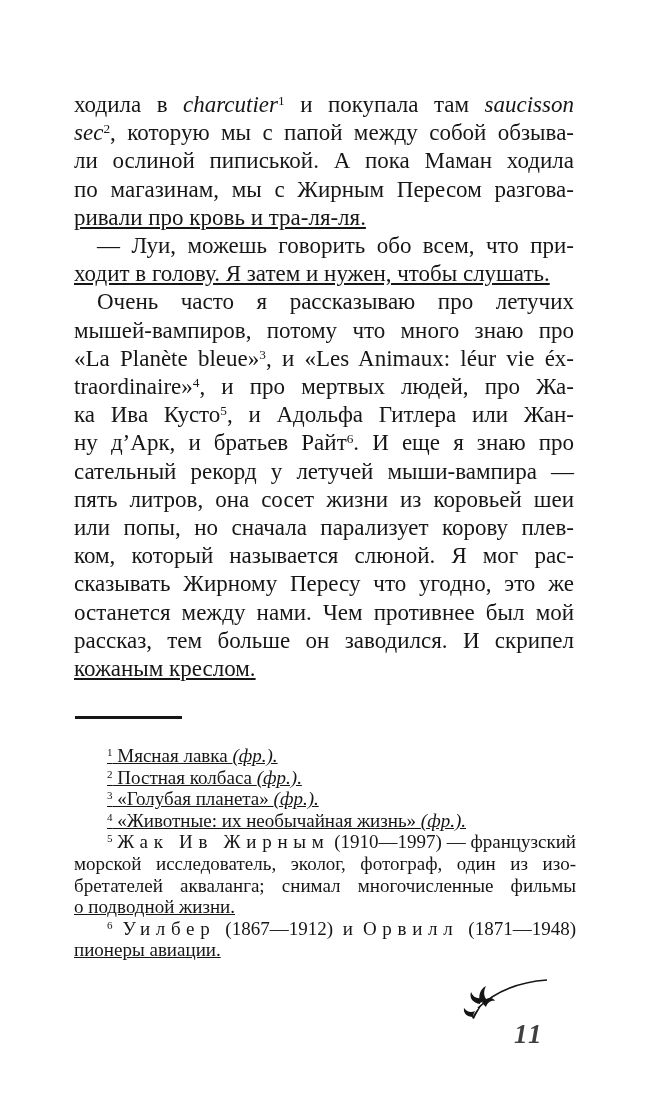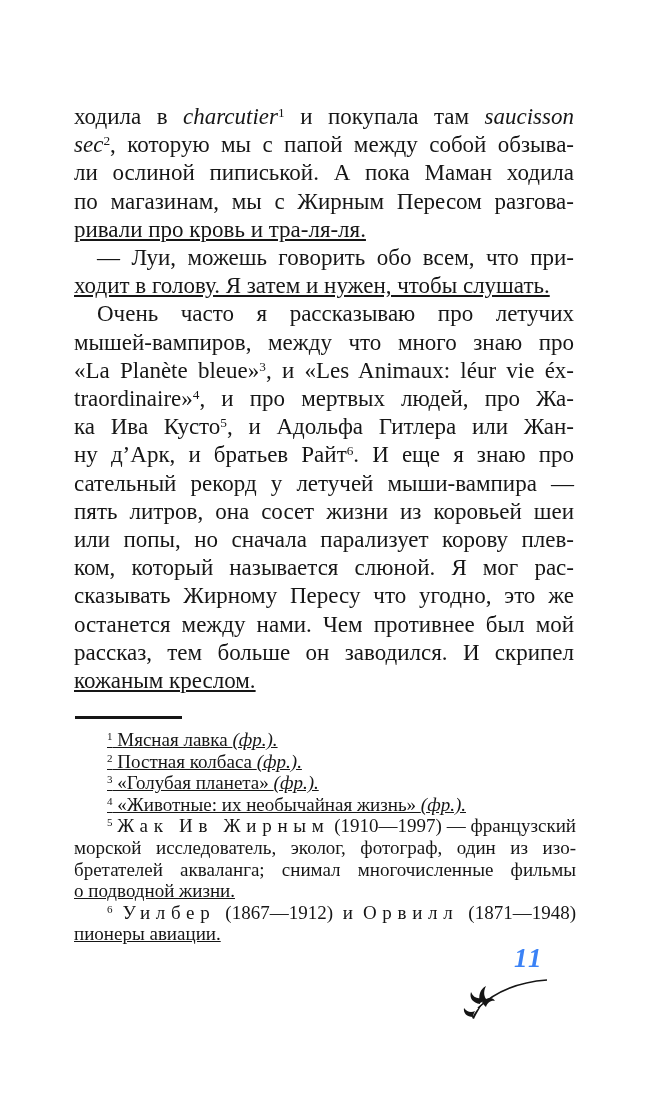--- a/index.html
+++ b/index.html
@@ -11,21 +11,21 @@
     -webkit-font-smoothing: antialiased;
   }
   .page {
     position: relative;
     width: 650px; height: 1104px;
     background: #ffffff;
     overflow: hidden;
   }
   .main-text {
     position: absolute;
-    left: 74px; top: 103px; width: 500px;
+    left: 74px; top: 91px; width: 500px;
     font-size: 23px;
     line-height: 28.2px;
   }
   .para { margin: 0; }
   .tline { min-height: 28.2px; }
   .jline { text-align: justify; text-align-last: justify; }
   .lastline { text-align: left; text-align-last: left; text-decoration: underline; }
   .main-text .indent { text-indent: 23px; }
   .it { font-style: italic; }
   .sup {
@@ -42,35 +42,35 @@
     background: #161616;
   }
   .footnotes {
     position: absolute;
     left: 74px; top: 729px; width: 502px;
     font-size: 19px;
     line-height: 21.6px;
   }
   .footnotes .tline { min-height: 21.6px; }
   .fn-item { }
-  .fn-item:first-child { margin-top: 0; }
+  .fn-item:first-child { margin-top: 16px; }
   .footnotes .indent { text-indent: 33px; }
   .footer-flourish {
     position: absolute;
     left: 452px; top: 972px;
     width: 98px; height: 50px;
   }
   .pagenum {
     position: absolute;
-    left: 514px; top: 943px;
+    left: 514px; top: 1019px;
     font-size: 27px;
     font-weight: bold;
     font-style: italic;
     letter-spacing: 2px;
-    color: #3b82f6;
+    color: #404040;
   }
 </style>
 </head>
 <body>
 
 <div class="page">
 
   <div class="main-text">
       <div class="para">
         <div class="tline jline"><span>ходила в </span><span class="it">charcutier</span><span class="sup">1</span><span> и покупала там </span><span class="it">saucisson</span></div>
@@ -78,21 +78,21 @@
         <div class="tline jline"><span>ли ослиной пиписькой. А пока Маман ходила</span></div>
         <div class="tline jline"><span>по магазинам, мы с Жирным Пересом разгова-</span></div>
         <div class="tline lastline"><span>ривали про кровь и тра-ля-ля.</span></div>
       </div>
       <div class="para">
         <div class="tline jline indent"><span>— Луи, можешь говорить обо всем, что при-</span></div>
         <div class="tline lastline"><span>ходит в голову. Я затем и нужен, чтобы слушать.</span></div>
       </div>
       <div class="para">
         <div class="tline jline indent"><span>Очень часто я рассказываю про летучих</span></div>
-        <div class="tline jline"><span>мышей-вампиров, между что много знаю про</span></div>
+        <div class="tline jline"><span>мышей-вампиров, потому что много знаю про</span></div>
         <div class="tline jline"><span>«La Planète bleue»</span><span class="sup">3</span><span>, и «Les Animaux: léur vie éx-</span></div>
         <div class="tline jline"><span>traordinaire»</span><span class="sup">4</span><span>, и про мертвых людей, про Жа-</span></div>
         <div class="tline jline"><span>ка Ива Кусто</span><span class="sup">5</span><span>, и Адольфа Гитлера или Жан-</span></div>
         <div class="tline jline"><span>ну д’Арк, и братьев Райт</span><span class="sup">6</span><span>. И еще я знаю про</span></div>
         <div class="tline jline"><span>сательный рекорд у летучей мыши-вампира —</span></div>
         <div class="tline jline"><span>пять литров, она сосет жизни из коровьей шеи</span></div>
         <div class="tline jline"><span>или попы, но сначала парализует корову плев-</span></div>
         <div class="tline jline"><span>ком, который называется слюной. Я мог рас-</span></div>
         <div class="tline jline"><span>сказывать Жирному Пересу что угодно, это же</span></div>
         <div class="tline jline"><span>останется между нами. Чем противнее был мой</span></div>

